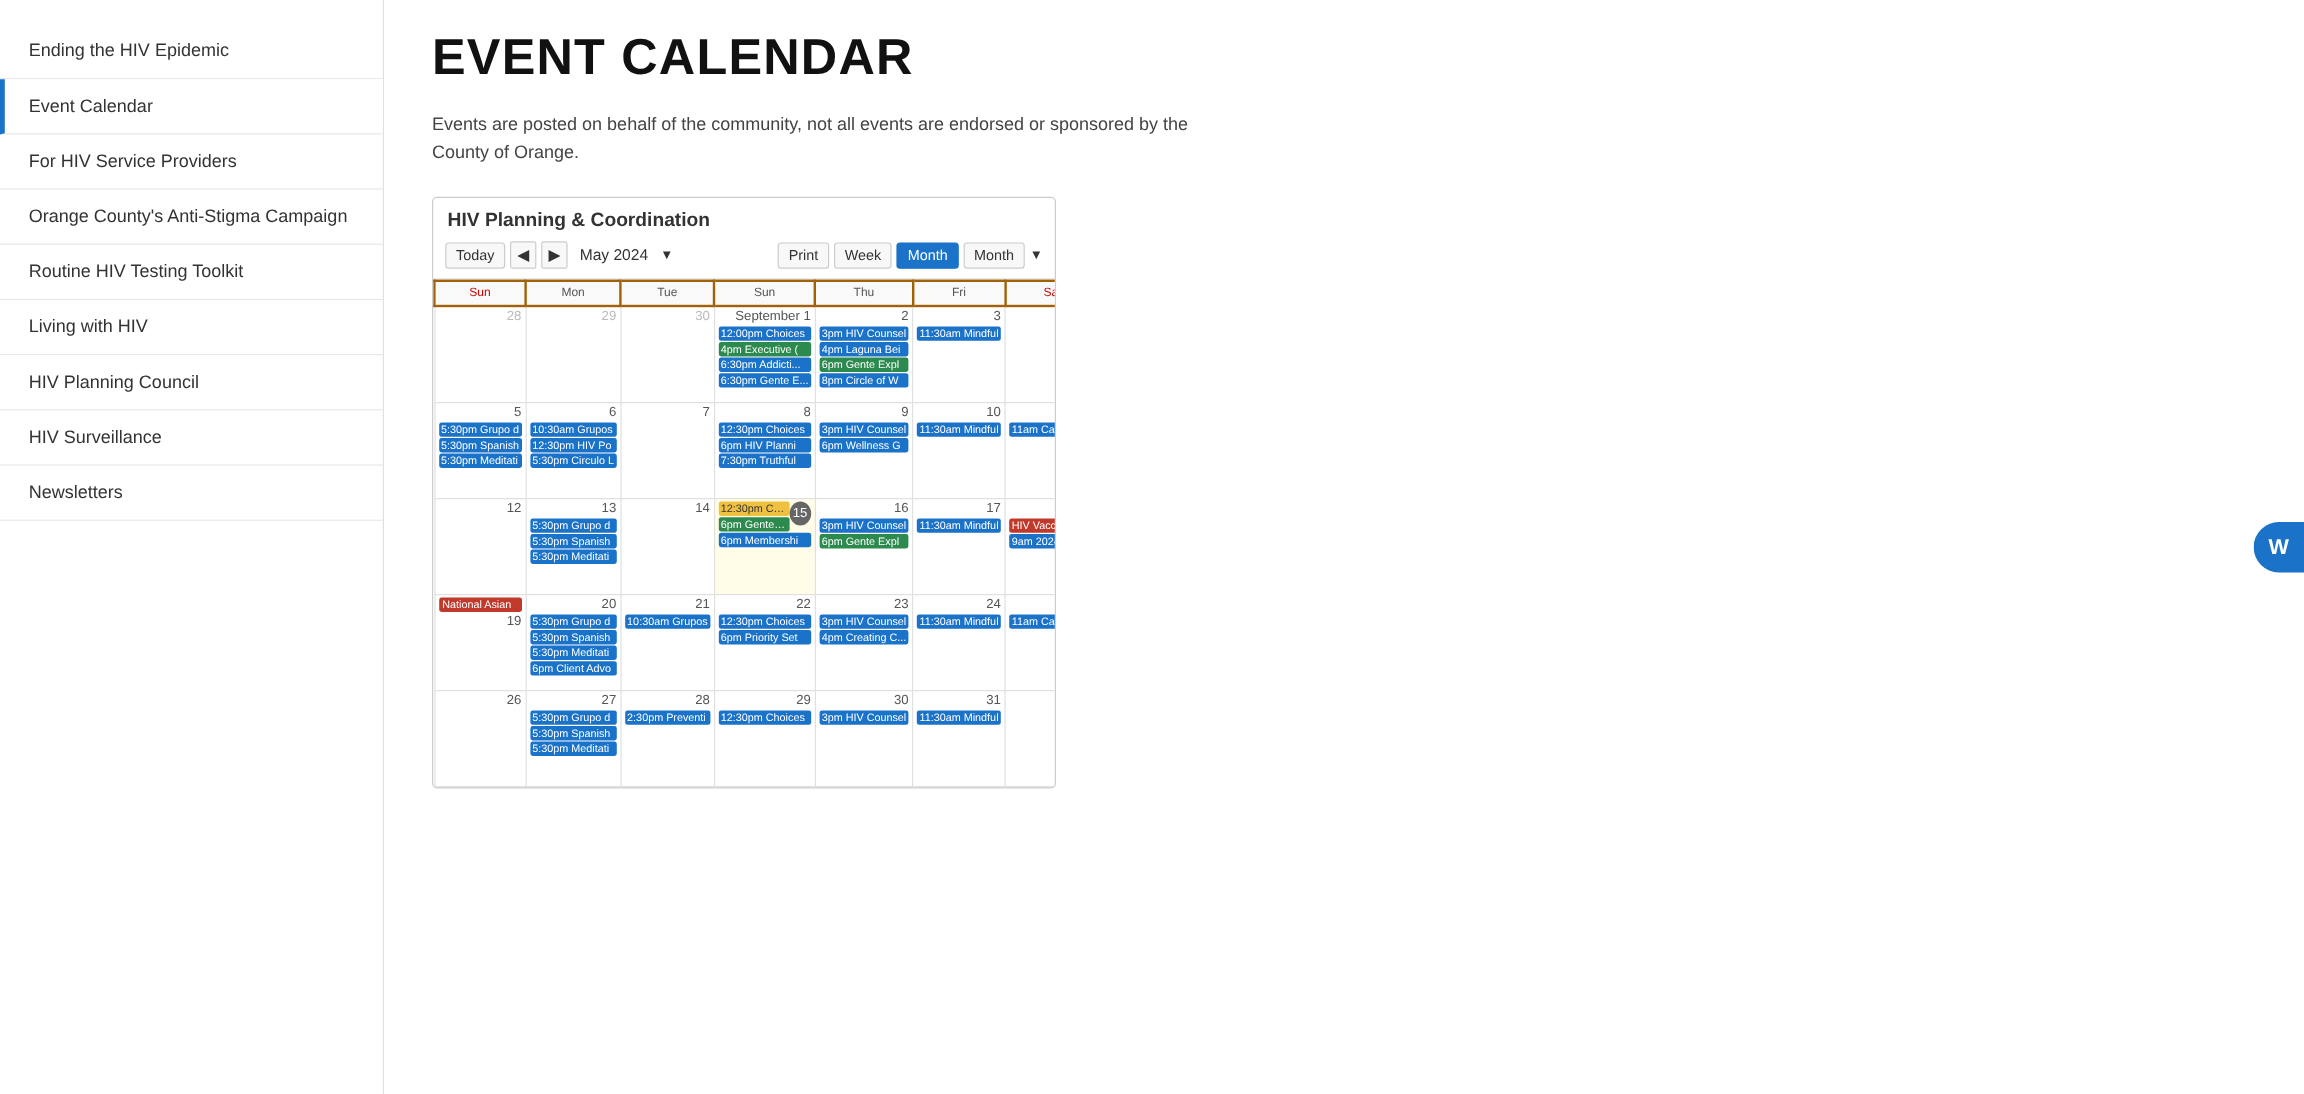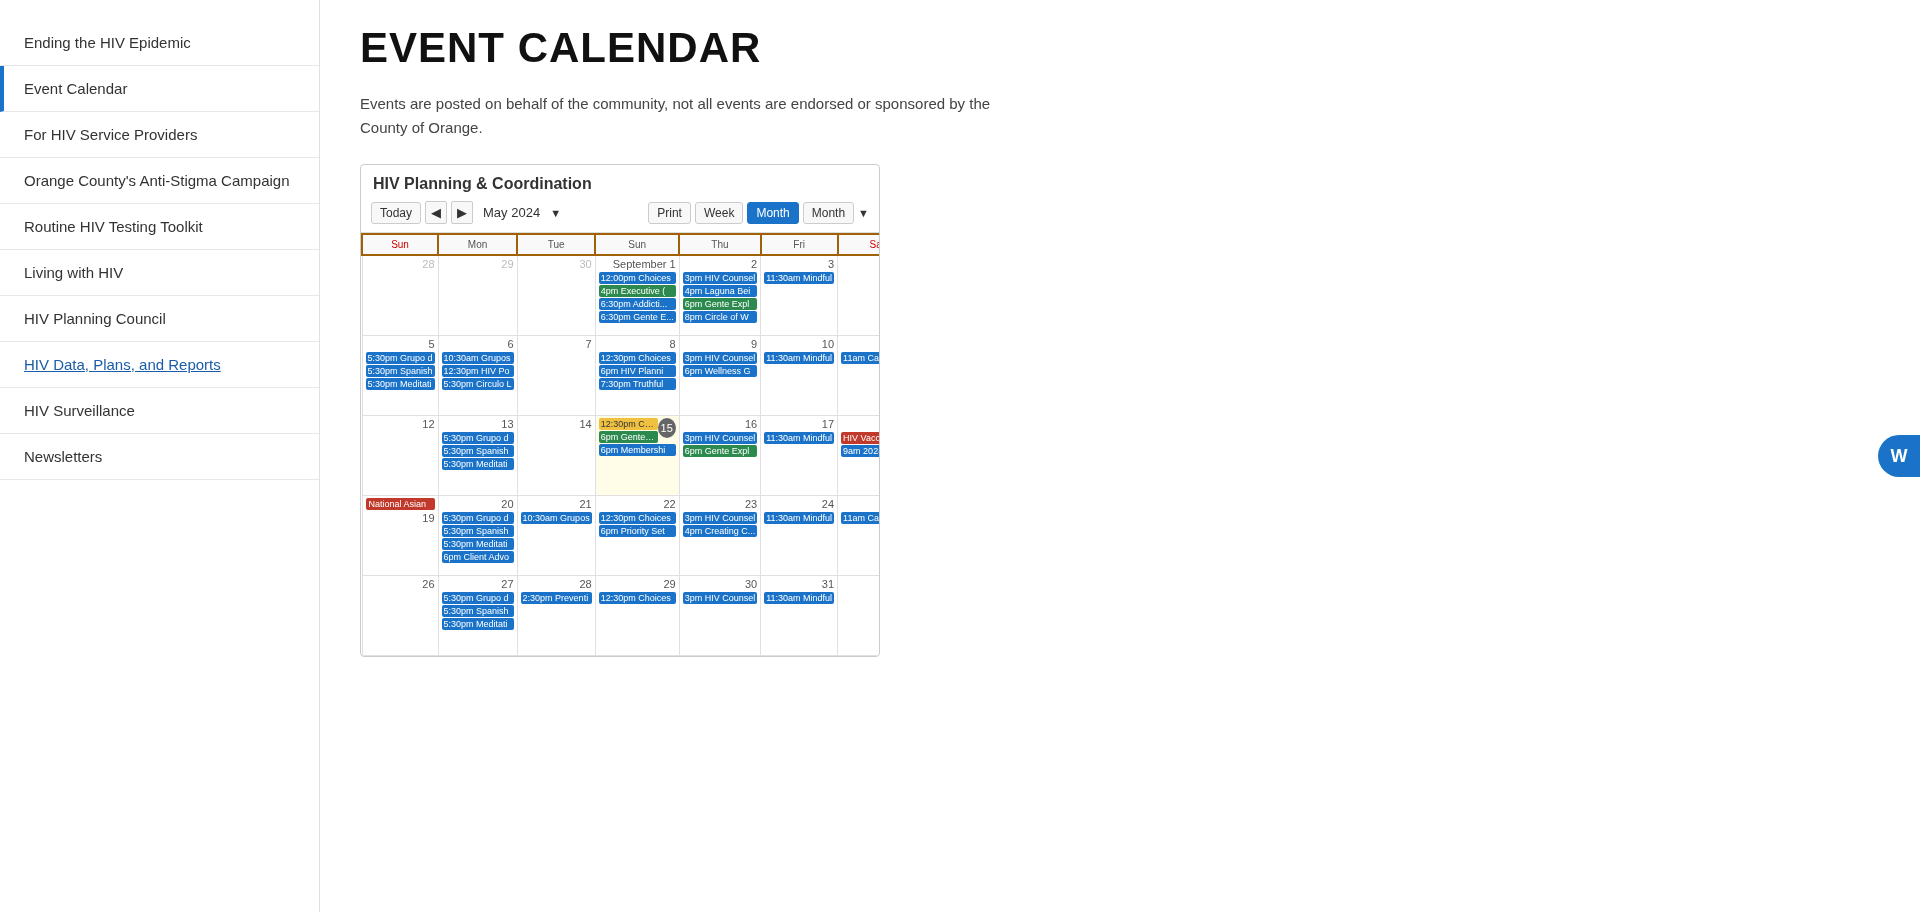--- a/index.html
+++ b/index.html
@@ -196,21 +196,20 @@
 <body>
 
 <nav class="sidebar">
   <a class="sidebar-item">Ending the HIV Epidemic</a>
   <a class="sidebar-item active">Event Calendar</a>
   <a class="sidebar-item">For HIV Service Providers</a>
   <a class="sidebar-item">Orange County's Anti-Stigma Campaign</a>
   <a class="sidebar-item">Routine HIV Testing Toolkit</a>
   <a class="sidebar-item">Living with HIV</a>
   <a class="sidebar-item">HIV Planning Council</a>
-  <a class="sidebar-item link-style">HIV Data, Plans, and Reports</a>
   <a class="sidebar-item">HIV Surveillance</a>
   <a class="sidebar-item">Newsletters</a>
 </nav>
 
 <main class="main-content">
   <h1 class="page-title">EVENT CALENDAR</h1>
   <p class="subtitle-text">Events are posted on behalf of the community, not all events are endorsed or sponsored by the County of Orange.</p>
 
   <div class="calendar-container">
     <div class="calendar-header-title">HIV Planning &amp; Coordination</div>

